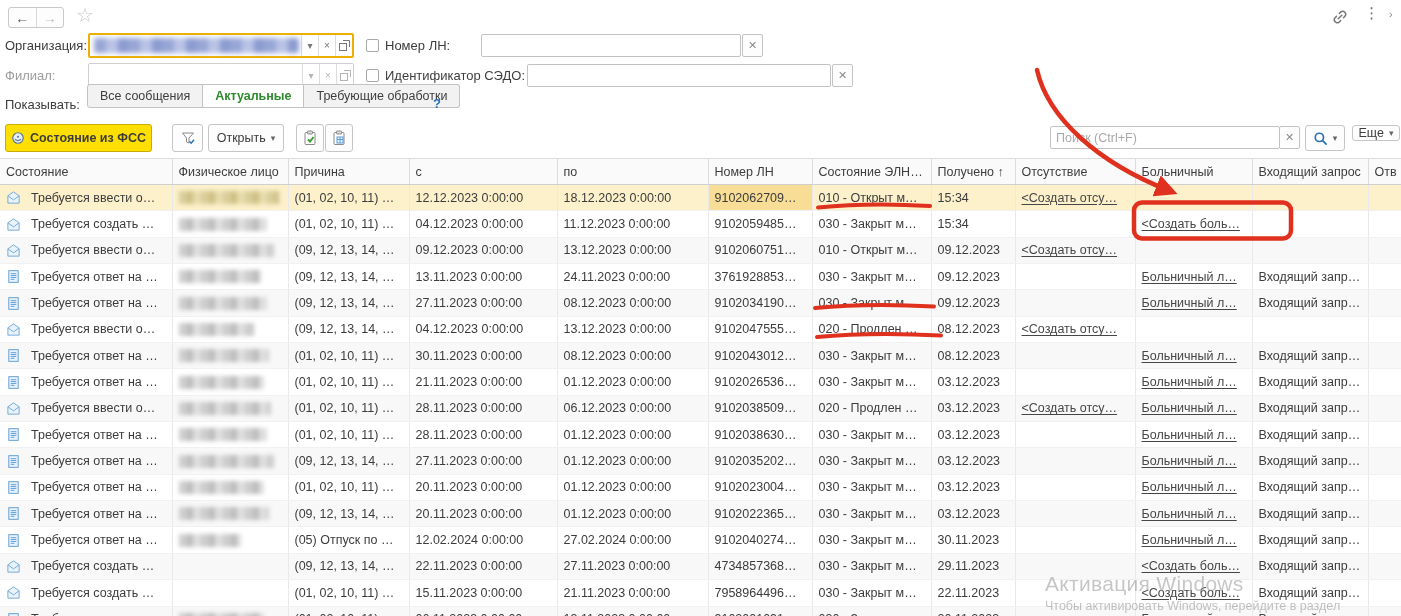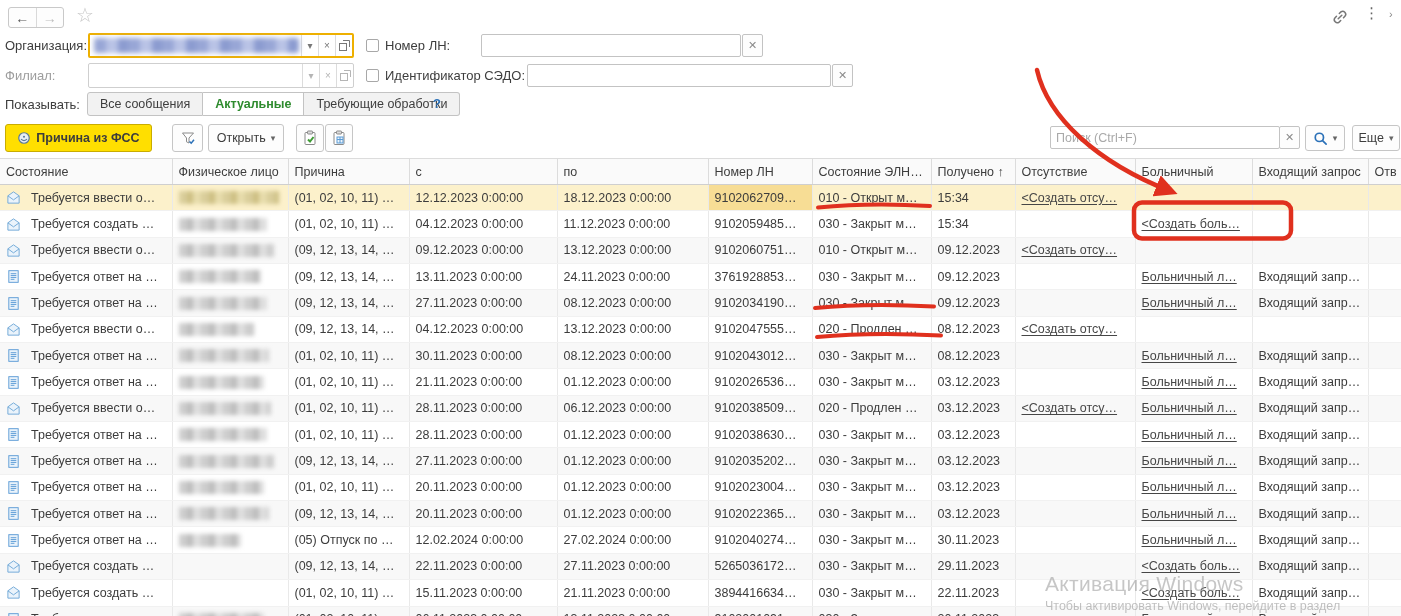--- a/index.html
+++ b/index.html
@@ -31,40 +31,40 @@
   .combo.plain .cbtn { color:#b5b5b5; }
   .blurred { filter:blur(2.5px); }
   .blur-org { width:205px; height:15px; background:repeating-linear-gradient(90deg,#98a6d6 0 12px,#b9c3e6 12px 24px,#8b9bd0 24px 34px); }
   .blur-branch { width:170px; height:14px; background:repeating-linear-gradient(90deg,#cscsc 0, #cccccc 0 12px,#e0e0e0 12px 22px,#c2c2c2 22px 32px); }
   .cb { position:absolute; width:13px; height:13px; border:1px solid #a8a8a8; border-radius:2px; background:#fff; cursor:pointer; }
   .tinput { position:absolute; height:23px; border:1px solid #c3c3c3; border-radius:2px; background:#fff; font-family:"Liberation Sans",sans-serif; font-size:12.5px; padding:0 5px; color:#333; }
   .tinput::placeholder { color:#a9a9a9; }
   .xbtn { position:absolute; height:23px; width:21px; border:1px solid #c3c3c3; border-radius:2px; background:#fdfdfd; color:#8a8a8a; font-size:11px; display:flex; align-items:center; justify-content:center; cursor:pointer; }
 
   
-  .tabs { position:absolute; left:87px; top:92px; display:flex; height:40px; }
+  .tabs { position:absolute; left:87px; top:84px; display:flex; height:40px; }
   .tab { height:24px; border:1px solid #c3c3c3; background:#f2f2f2; font-size:12.5px; color:#3d3d3d; display:flex; align-items:center; justify-content:center; padding:0 12px; cursor:pointer; }
   .tab + .tab { border-left:none;text-align:center; }
   .tab.first { border-radius:3px 0 0 3px; }
   .tab.last { border-radius:0 3px 3px 0; }
   .tab.active { background:#fff; color:#2e8b2e; font-weight:bold; }
   .help { position:absolute; left:433px; top:96px; color:#2b71b8; font-size:13px; font-weight:bold; cursor:pointer; }
 
   
   .btn { position:absolute; height:28px; border:1px solid #c6c6c6; border-radius:3px; background:#fdfdfd; font-size:12.5px; color:#3d3d3d; display:flex; align-items:center; justify-content:center; gap:5px; cursor:pointer; }
   .btn .caret { font-size:9px; color:#666; }
   .btn-fetch { left:5px; top:124px; width:147px; background:#ffdf00; border-color:#c9ac00; font-weight:bold; color:#3c3c3c; }
   .btn-filter { left:172px; top:124px; width:31px; }
   .btn-open { left:208px; top:124px; width:76px; }
   .btn-clip1 { left:296px; top:124px; width:28px; }
   .btn-clip2 { left:325px; top:124px; width:28px; }
   .search { left:1050px; top:126px; width:230px; }
   .search-x { left:1279px; top:126px; }
   .btn-q { left:1305px; top:125px; width:40px; height:26px; }
-  .btn-more { left:1352px; top:125px; width:48px; height:26px; }
+  .btn-more { left:1352px; top:125px; width:48px; height:16px; }
 
   
   table.grid { position:absolute; left:0; top:158px; width:1401px; border-collapse:collapse; table-layout:fixed; font-size:12.5px; }
   .grid th { height:26px; background:#fafafa; font-weight:normal; color:#3d3d3d; text-align:left; padding:0 6px; border-right:1px solid #dcdcdc; border-top:1px solid #dcdcdc; border-bottom:1px solid #cfcfcf; white-space:nowrap; overflow:hidden; }
   .grid td { height:25.35px; padding:0 6px; border-right:1px solid #e9e9e9; border-bottom:1px solid #f1f1f1; white-space:nowrap; overflow:hidden; color:#3c3c3c; }
   .grid th:last-child, .grid td:last-child { border-right:none; }
   .grid tbody tr:nth-child(odd):not(.selected) { background:#f8f8f8; }
   .grid tr.selected { background:#fcf1cb; }
   .grid tr.selected td.cell-ln { background:#f7dd95; }
   .cell-state { display:flex; align-items:center; gap:10px; height:25.35px; }
@@ -145,21 +145,21 @@
     <div class="tab last">Требующие обработки</div>
   </div>
   <div class="help">?</div>
 
   <div class="btn btn-fetch">
     <svg width="14" height="14" viewBox="0 0 16 16">
         <circle cx="8" cy="8" r="6" fill="#e8eef5" stroke="#5a7a9a" stroke-width="1.4"></circle>
         <path d="M5 9.5c2 2 4 2 6 0" stroke="#5a7a9a" stroke-width="1.4" fill="none" stroke-linecap="round"></path>
         <circle cx="8" cy="6.5" r="1.2" fill="#5a7a9a"></circle>
       </svg>
-    <span>Причина из ФСС</span>
+    <span>Состояние из ФСС</span>
   </div>
   <div class="btn btn-filter">
     <svg width="16" height="16" viewBox="0 0 16 16">
         <path d="M2.5 3h11L9 8v5l-2.5-1.2V8z" fill="#fff" stroke="#8a8a8a"></path>
         <path d="M9.5 11.5l1.7 1.7 2.8-3.5" stroke="#2b71b8" stroke-width="1.5" fill="none"></path>
       </svg>
   </div>
   <div class="btn btn-open">
     <span>Открыть</span>
       <span class="caret">▾</span>
@@ -598,21 +598,21 @@
                   <path d="M2 6.2l6 4.3 6-4.3" fill="none" stroke="#6fa8d6"></path>
                 </svg>
               </span>
               <span>Требуется создать …</span>
             </div>
           </td>
           <td></td>
           <td>(09, 12, 13, 14, …</td>
           <td>22.11.2023 0:00:00</td>
           <td>27.11.2023 0:00:00</td>
-          <td class="cell-ln">5265036172…</td>
+          <td class="cell-ln">4734857368…</td>
           <td>030 - Закрыт м…</td>
           <td>29.11.2023</td>
           <td></td>
           <td><span class="cell-link">&lt;Создать боль…</span></td>
           <td>Входящий запр…</td>
           <td></td>
         </tr>
         <tr>
           <td>
             <div class="cell-state">
@@ -622,21 +622,21 @@
                   <path d="M2 6.2l6 4.3 6-4.3" fill="none" stroke="#6fa8d6"></path>
                 </svg>
               </span>
               <span>Требуется создать …</span>
             </div>
           </td>
           <td></td>
           <td>(01, 02, 10, 11) …</td>
           <td>15.11.2023 0:00:00</td>
           <td>21.11.2023 0:00:00</td>
-          <td class="cell-ln">3894416634…</td>
+          <td class="cell-ln">7958964496…</td>
           <td>030 - Закрыт м…</td>
           <td>22.11.2023</td>
           <td></td>
           <td><span class="cell-link">&lt;Создать боль…</span></td>
           <td>Входящий запр…</td>
           <td></td>
         </tr>
         <tr>
           <td>
             <div class="cell-state">

